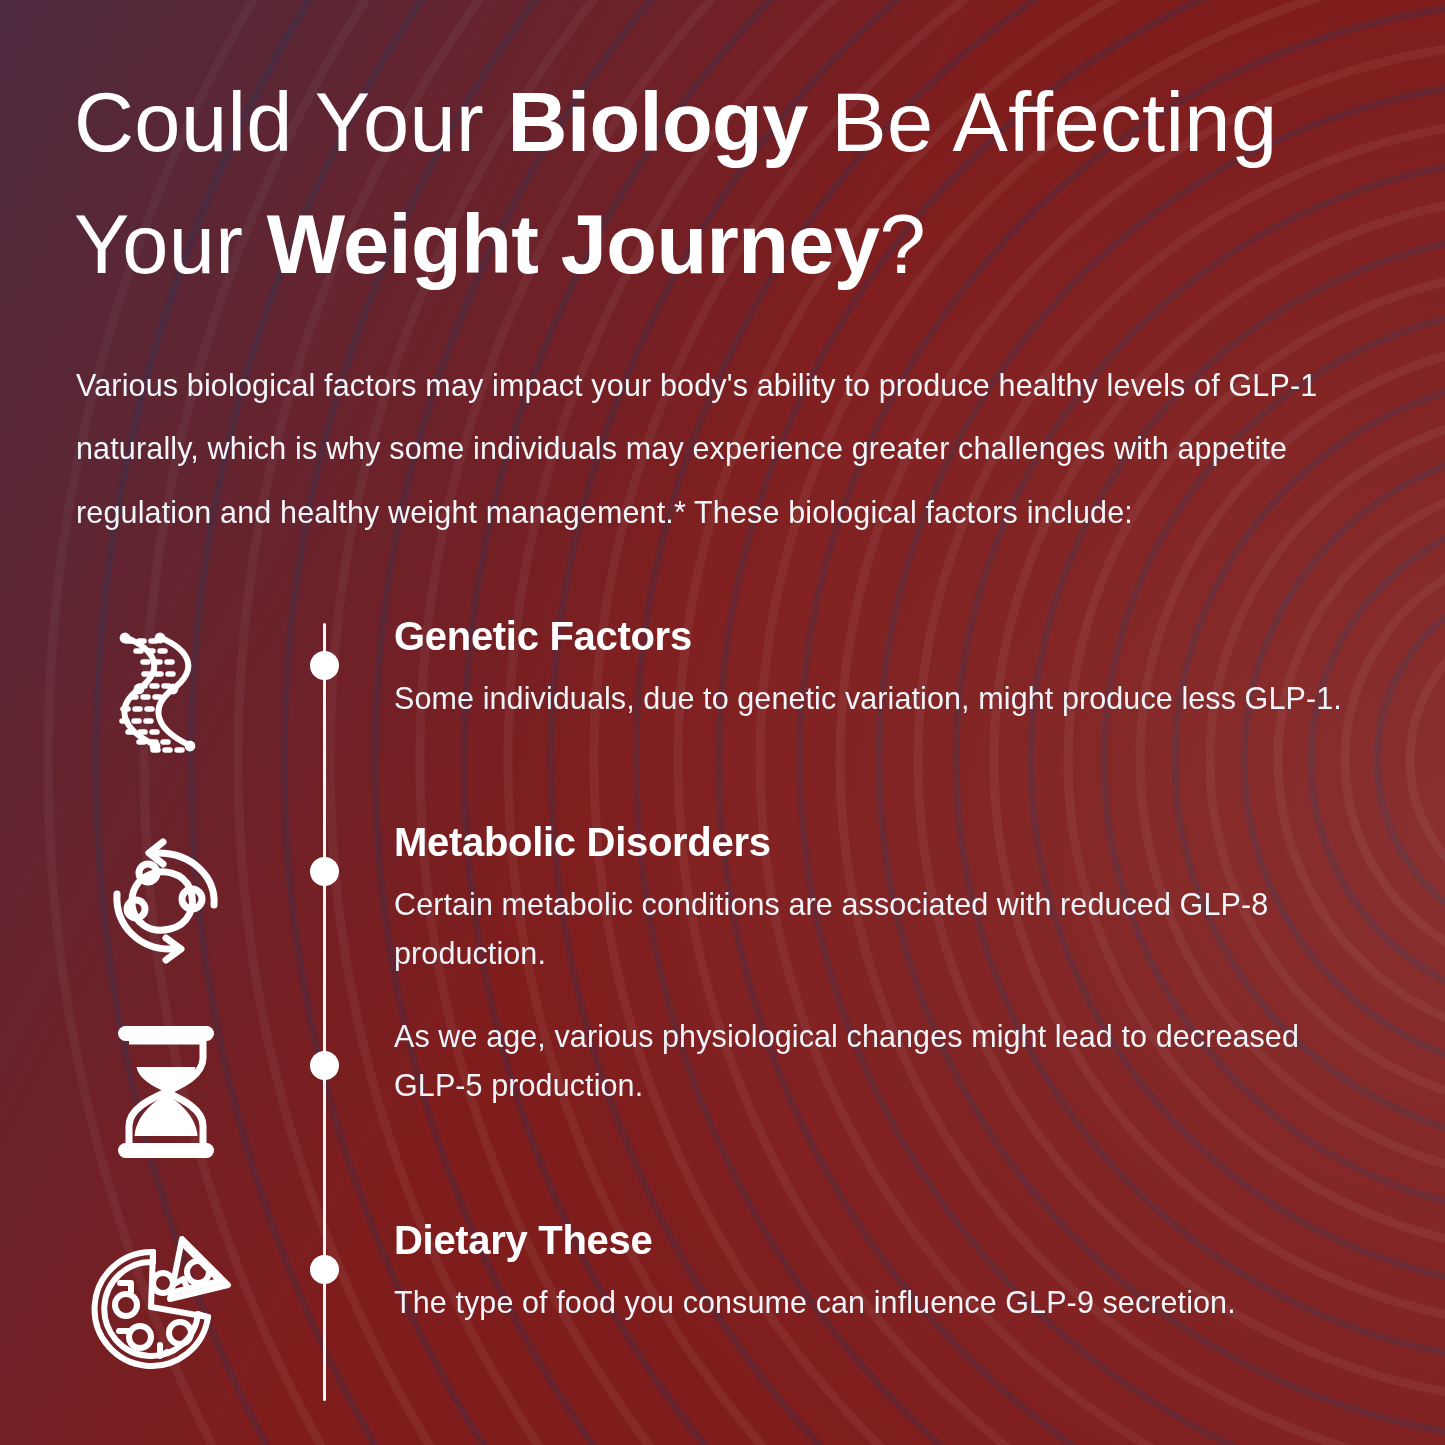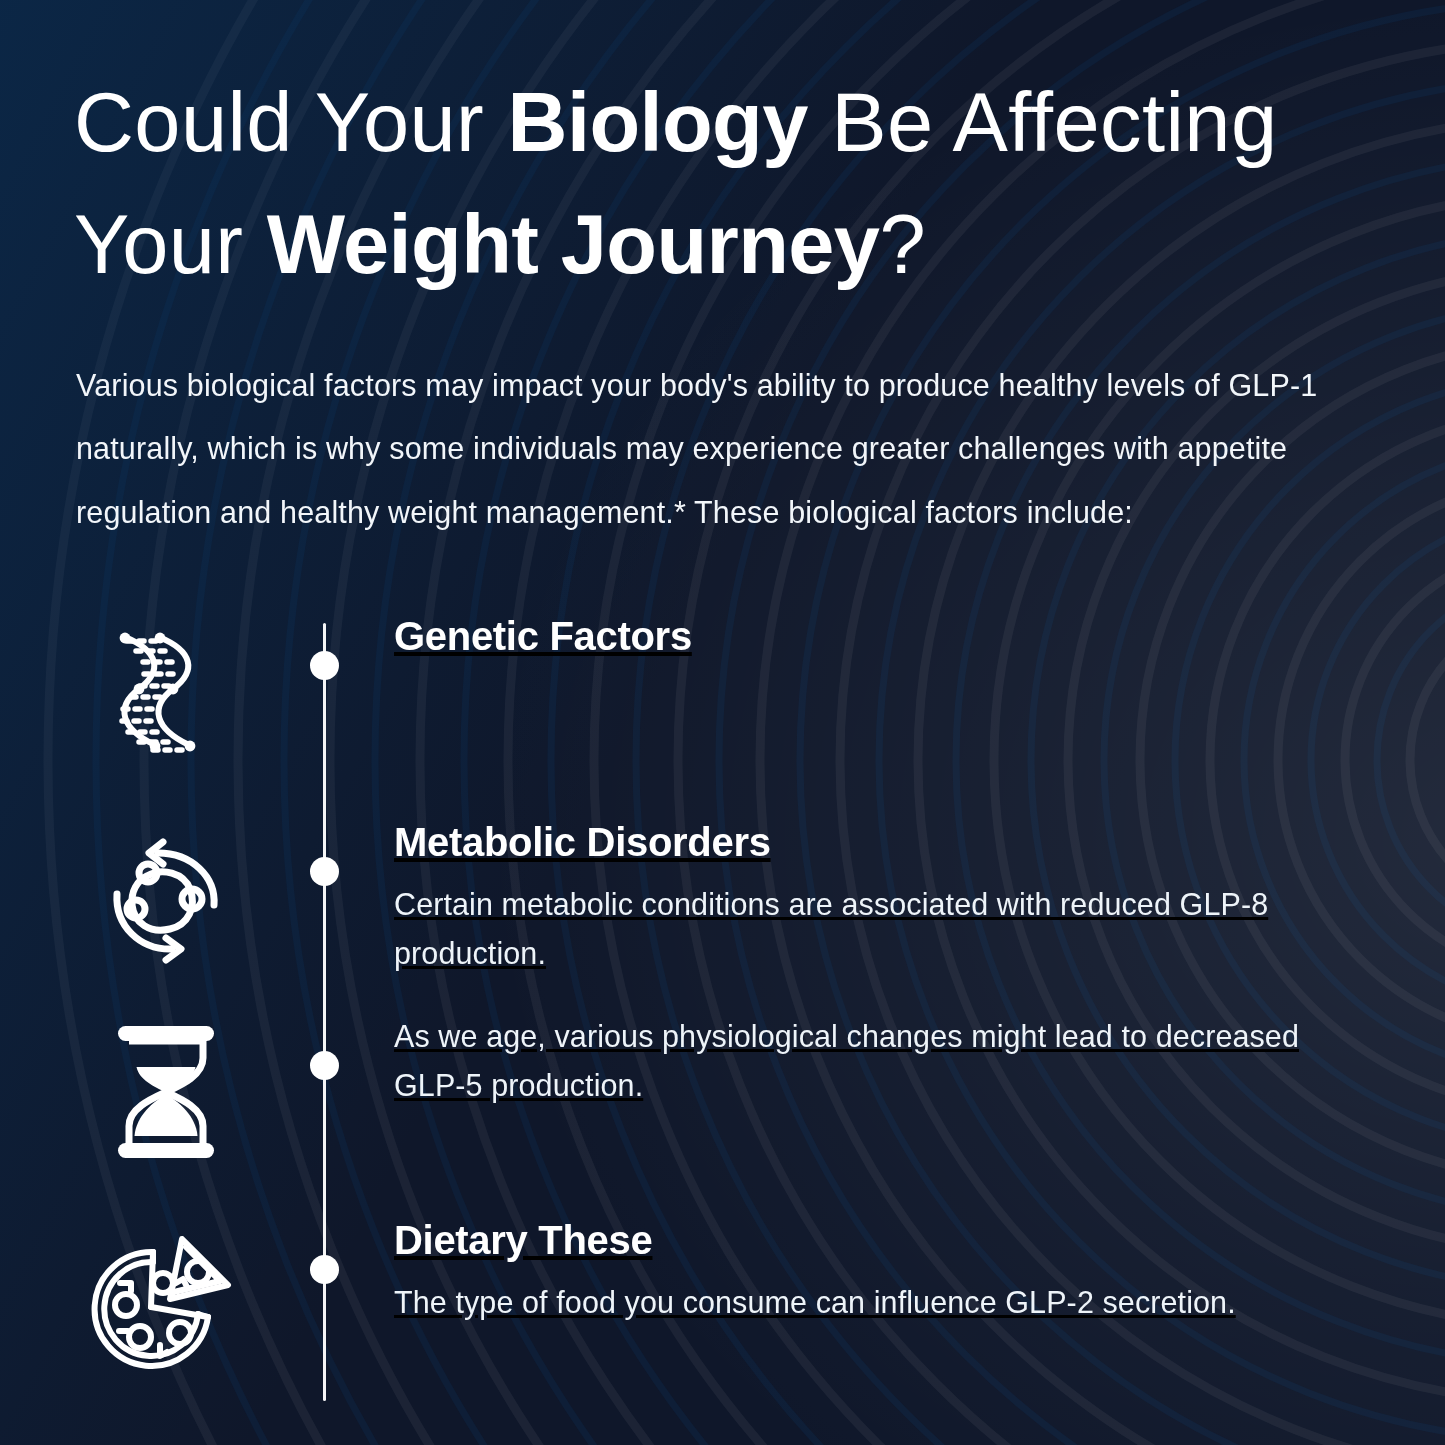--- a/index.html
+++ b/index.html
@@ -8,21 +8,21 @@
     width:1445px; height:1445px;
     background:#0e528c;
     font-family:"Liberation Sans", sans-serif;
     -webkit-font-smoothing:antialiased;
   }
 
   #infographic {
     position:relative;
     width:1445px; height:1445px;
     overflow:hidden;
-    background:#0f172a;
+    background:#7f1d1d;
   }
 
   
   .bg-layer { position:absolute; inset:0; pointer-events:none; }
   .bg-rings { position:absolute; inset:0; }
   .bg-rings svg { display:block; width:100%; height:100%; }
   .bg-vignette {
     position:absolute; inset:0;
     background:
       radial-gradient(115% 95% at 104% 58%, rgba(255,255,255,.085) 0%, rgba(255,255,255,.035) 34%, rgba(255,255,255,0) 62%),
@@ -88,21 +88,21 @@
   .item-dot {
     position:absolute;
     left:310px;
     top:39px;
     width:29px; height:29px;
     border-radius:50%;
     background:#ffffff;
     z-index:4;
   }
 
-  .item-text { position:absolute; left:394px; top:0; width:980px;text-decoration:underline; }
+  .item-text { position:absolute; left:394px; top:0; width:980px; }
 
   .item-title {
     color:#ffffff;
     font-size:40px;
     font-weight:700;
     letter-spacing:-.3px;
     line-height:1.2;
     margin-bottom:14px;
   }
 
@@ -209,20 +209,21 @@
               <circle cx="36" cy="68" r="5.4"></circle>
                 <circle cx="70" cy="68" r="5.4"></circle>
               <circle cx="52" cy="125" r="5.4"></circle>
                 <circle cx="87" cy="125" r="5.4"></circle>
             </g>
           </svg>
         </div>
         <div class="item-dot"></div>
         <div class="item-text">
           <div class="item-title">Genetic Factors</div>
+          <div class="item-desc">Some individuals, due to genetic variation, might produce less GLP-1.</div>
         </div>
       </div>
 
       <div class="item" data-idx="1">
         <div class="item-icon">
           <svg width="132" height="134" viewBox="0 0 132 134" aria-hidden="true">
             <g fill="none" stroke="#ffffff" stroke-width="7" stroke-linecap="round" stroke-linejoin="round">
 
               <path d="M47 45 C 62 36, 84 42, 90 58 C 97 76, 88 94, 70 98 C 50 103, 34 92, 32 74 C 31 60, 37 50, 47 45 Z"></path>
 
@@ -290,19 +291,19 @@
               <path d="M92 18 L138 64 L80 78 Z"></path>
               <path d="M84 71 L 130 60 L 96 26"></path>
               <circle cx="108" cy="51" r="11"></circle>
               <path d="M86 62 L93 58 L97 66"></path>
             </g>
           </svg>
         </div>
         <div class="item-dot"></div>
         <div class="item-text">
           <div class="item-title">Dietary These</div>
-          <div class="item-desc">The type of food you consume can influence GLP-2 secretion.</div>
+          <div class="item-desc">The type of food you consume can influence GLP-9 secretion.</div>
         </div>
       </div>
 
     </div>
   </div>
 </div>
 
 </body></html>

